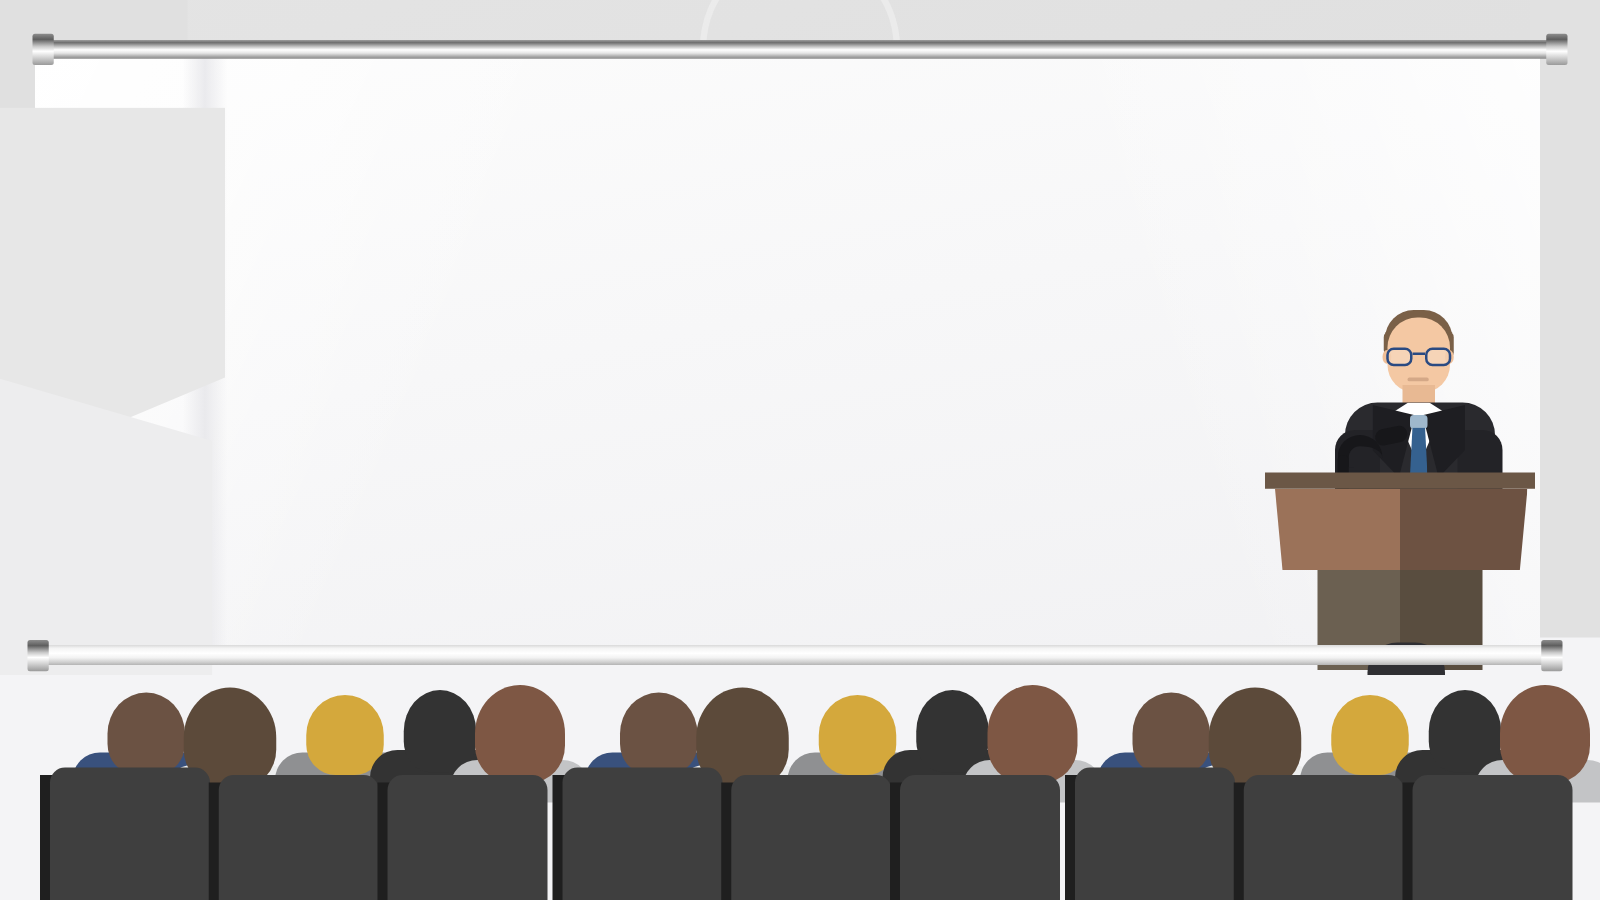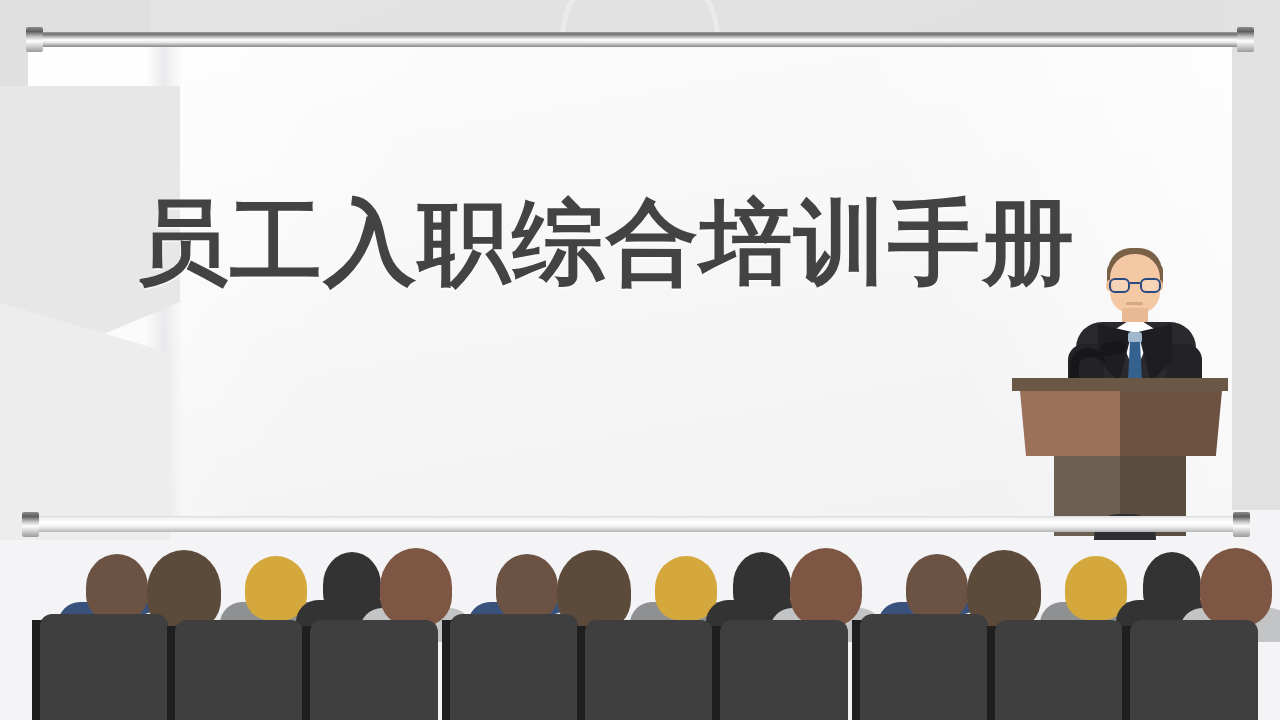--- a/index.html
+++ b/index.html
@@ -401,21 +401,20 @@
     <div class="screen-sheen-b"></div>
     <div class="screen-crease"></div>
   </div>
   <div class="bg-wedge-a"></div>
   <div class="bg-wedge-b"></div>
 
   <div class="rail rail-top"></div>
   <div class="rail-cap cap-tl"></div>
   <div class="rail-cap cap-tr"></div>
 
-  <div class="title" style="color: rgb(67, 67, 67);">员工入职综合培训手册</div>
 
   <div class="stage">
     <div class="hair"></div>
     <div class="hair-side-l"></div>
     <div class="hair-side-r"></div>
     <div class="head"></div>
     <div class="ear-l"></div>
     <div class="ear-r"></div>
     <div class="glasses">
       <div class="lens lens-l"></div>

